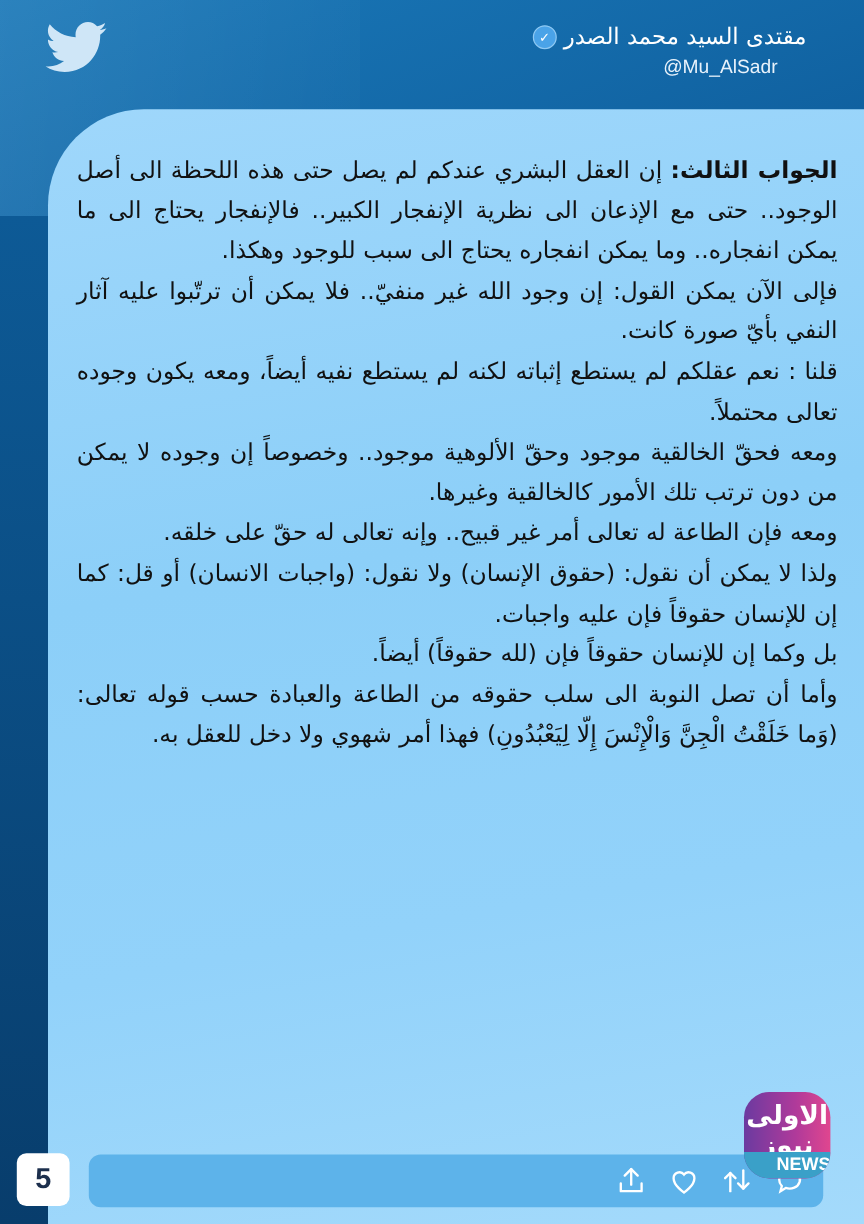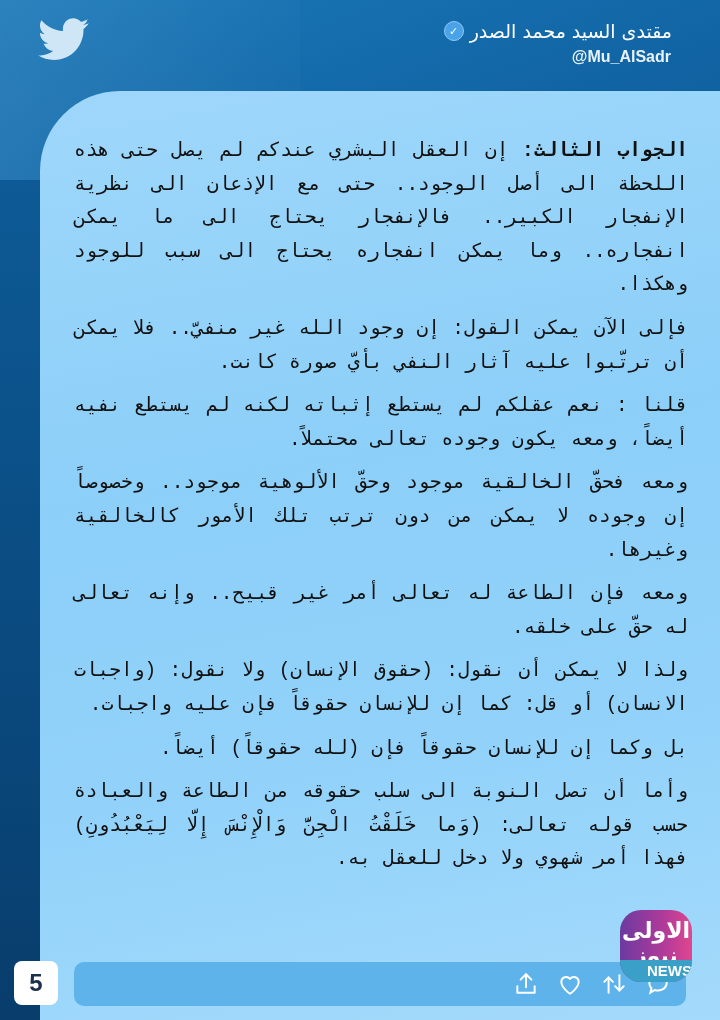--- a/index.html
+++ b/index.html
@@ -22,33 +22,33 @@
   .header {
     position:absolute; right:48px; top:20px; text-align:right; color:#fff;
   }
   .name-row { display:flex; align-items:center; justify-content:flex-end; gap:6px; direction:rtl; }
   .name { font-size:19px; font-weight:normal; color:#ffffff; }
   .verified {
     width:18px; height:18px; border-radius:50%; background:#4aa3e8;
     display:inline-flex; align-items:center; justify-content:center;
     color:#fff; font-size:11px; font-weight:bold; border:1px solid #8fc9f3;
   }
-  .handle { font-size:16px; color:#e8f2fb; margin-top:6px; margin-right:1px; font-family:"Liberation Sans", sans-serif;font-weight:bold; }
+  .handle { font-size:16px; color:#e8f2fb; margin-top:6px; margin-right:24px; font-family:"Liberation Sans", sans-serif; }
 
   .card {
     position:absolute; left:40px; top:91px; right:0; bottom:0;
     background: linear-gradient(170deg, #9fd7fb 0%, #8ccff8 40%, #92d2fa 70%, #a4dafb 100%);
     border-top-left-radius:80px;
   }
   .text-block {
     position:absolute; left:24px; right:22px; top:34px;
     direction:rtl; text-align:justify; color:#111;
     font-family:"DejaVu Sans", sans-serif; font-size:19.5px; line-height:33.6px;
   }
-  .text-block p { margin:10px;font-family:Liberation Mono, monospace; }
+  .text-block p { margin:0; }
   .text-block .lead { font-weight:bold; }
 
   .action-bar {
     position:absolute; left:74px; right:34px; top:962px; height:44px;
     background:#5db3ea; border-radius:10px;
   }
   .actions {
     position:absolute; right:14px; top:8px; display:flex; gap:16px; direction:ltr;
   }
   .action-icon { width:28px; height:28px; display:flex; align-items:center; justify-content:center; }

